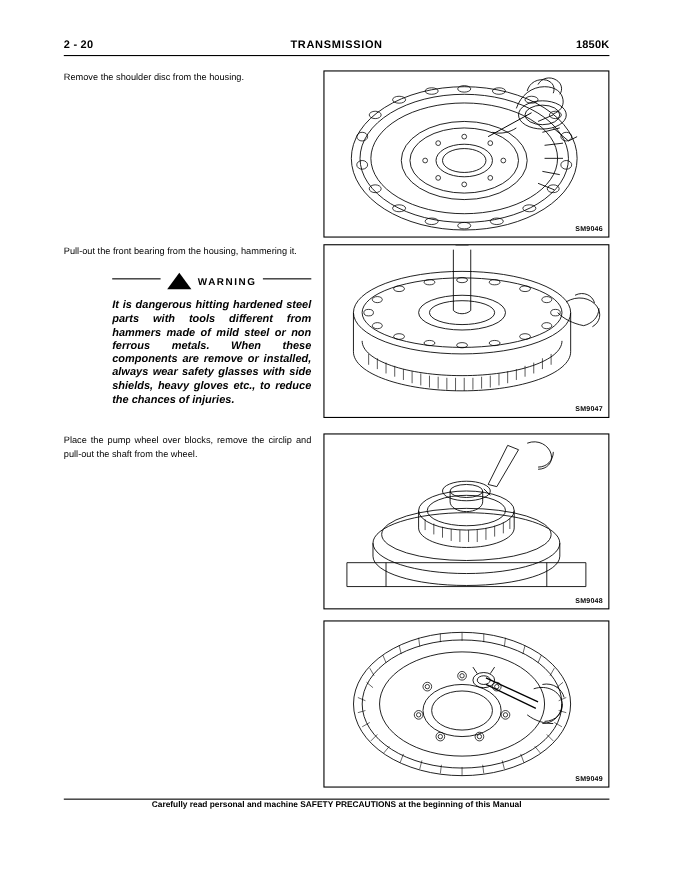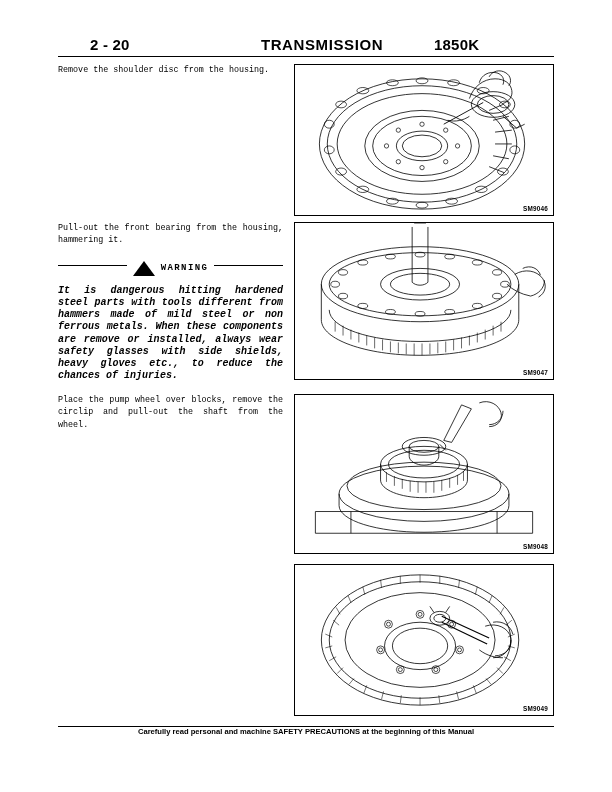--- a/index.html
+++ b/index.html
@@ -27,28 +27,27 @@
     position: absolute;
     left: 58px;
     top: 36px;
     width: 496px;
     height: 22px;
   }
   .header-row {
     display: flex;
     align-items: flex-end;
     justify-content: space-between;
-    font-size: 15px;
+    font-size: 10px;
     font-weight: bold;
     letter-spacing: 0.2px;
-    margin-left: 32px;
   }
   .header-left { width: 120px; text-align: left; }
   .header-center { flex: 1; text-align: center; letter-spacing: 0.6px; }
-  .header-right { width: 120px; text-align: left; }
+  .header-right { width: 120px; text-align: right; }
   .header-rule {
     margin-top: 3px;
     border-bottom: 1.6px solid #000;
     width: 100%;
   }
 
   
   .footer {
     position: absolute;
     left: 58px;
@@ -70,21 +69,20 @@
   .block {
     position: absolute;
     left: 58px;
     width: 496px;
   }
   .block .text-col {
     position: absolute;
     left: 0;
     top: 0;
     width: 225px;
-    font-family: Liberation Mono, monospace;
   }
   .block .fig-col {
     position: absolute;
     left: 236px;
     top: 0;
     width: 260px;
   }
   .instr {
     font-size: 8.4px;
     line-height: 12.4px;
@@ -103,21 +101,21 @@
   .fig-code {
     position: absolute;
     right: 5px;
     bottom: 3px;
     font-size: 6.4px;
     font-weight: bold;
     letter-spacing: 0.2px;
   }
 
   
-  .warning-wrap { margin-top: 14px; }
+  .warning-wrap { margin-top: 14px; margin-left: 44px; }
   .warning-head {
     display: flex;
     align-items: center;
     justify-content: center;
     gap: 6px;
     position: relative;
     padding-bottom: 2px;
   }
   .warn-tri {
     width: 0; height: 0;

